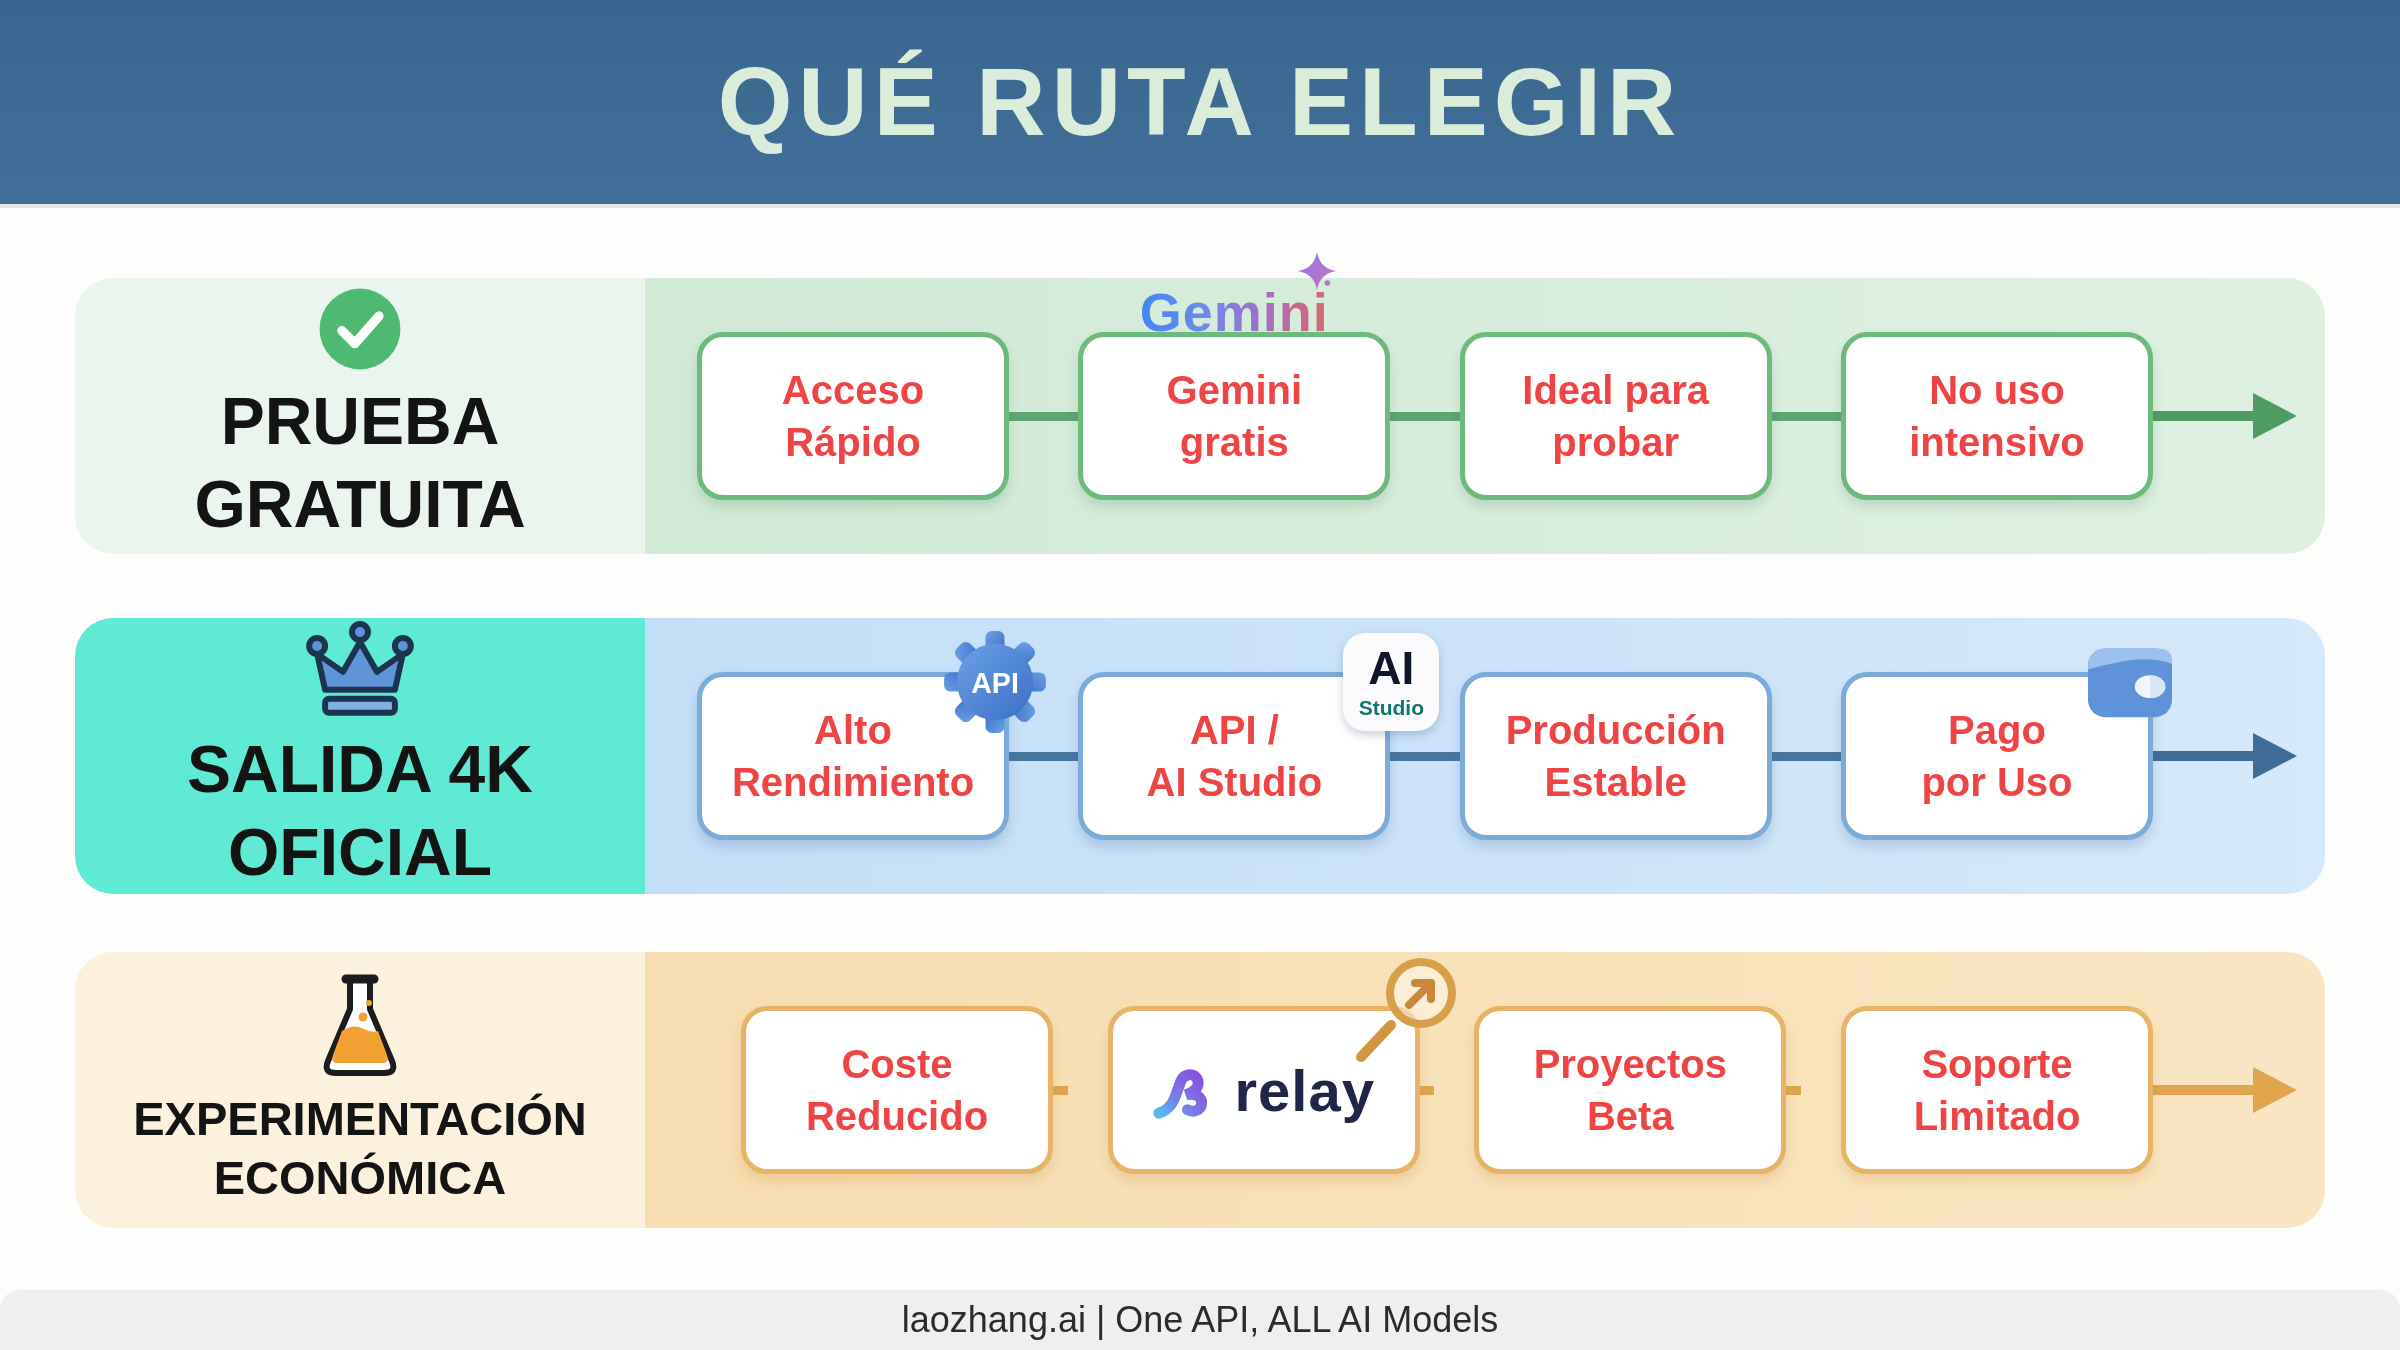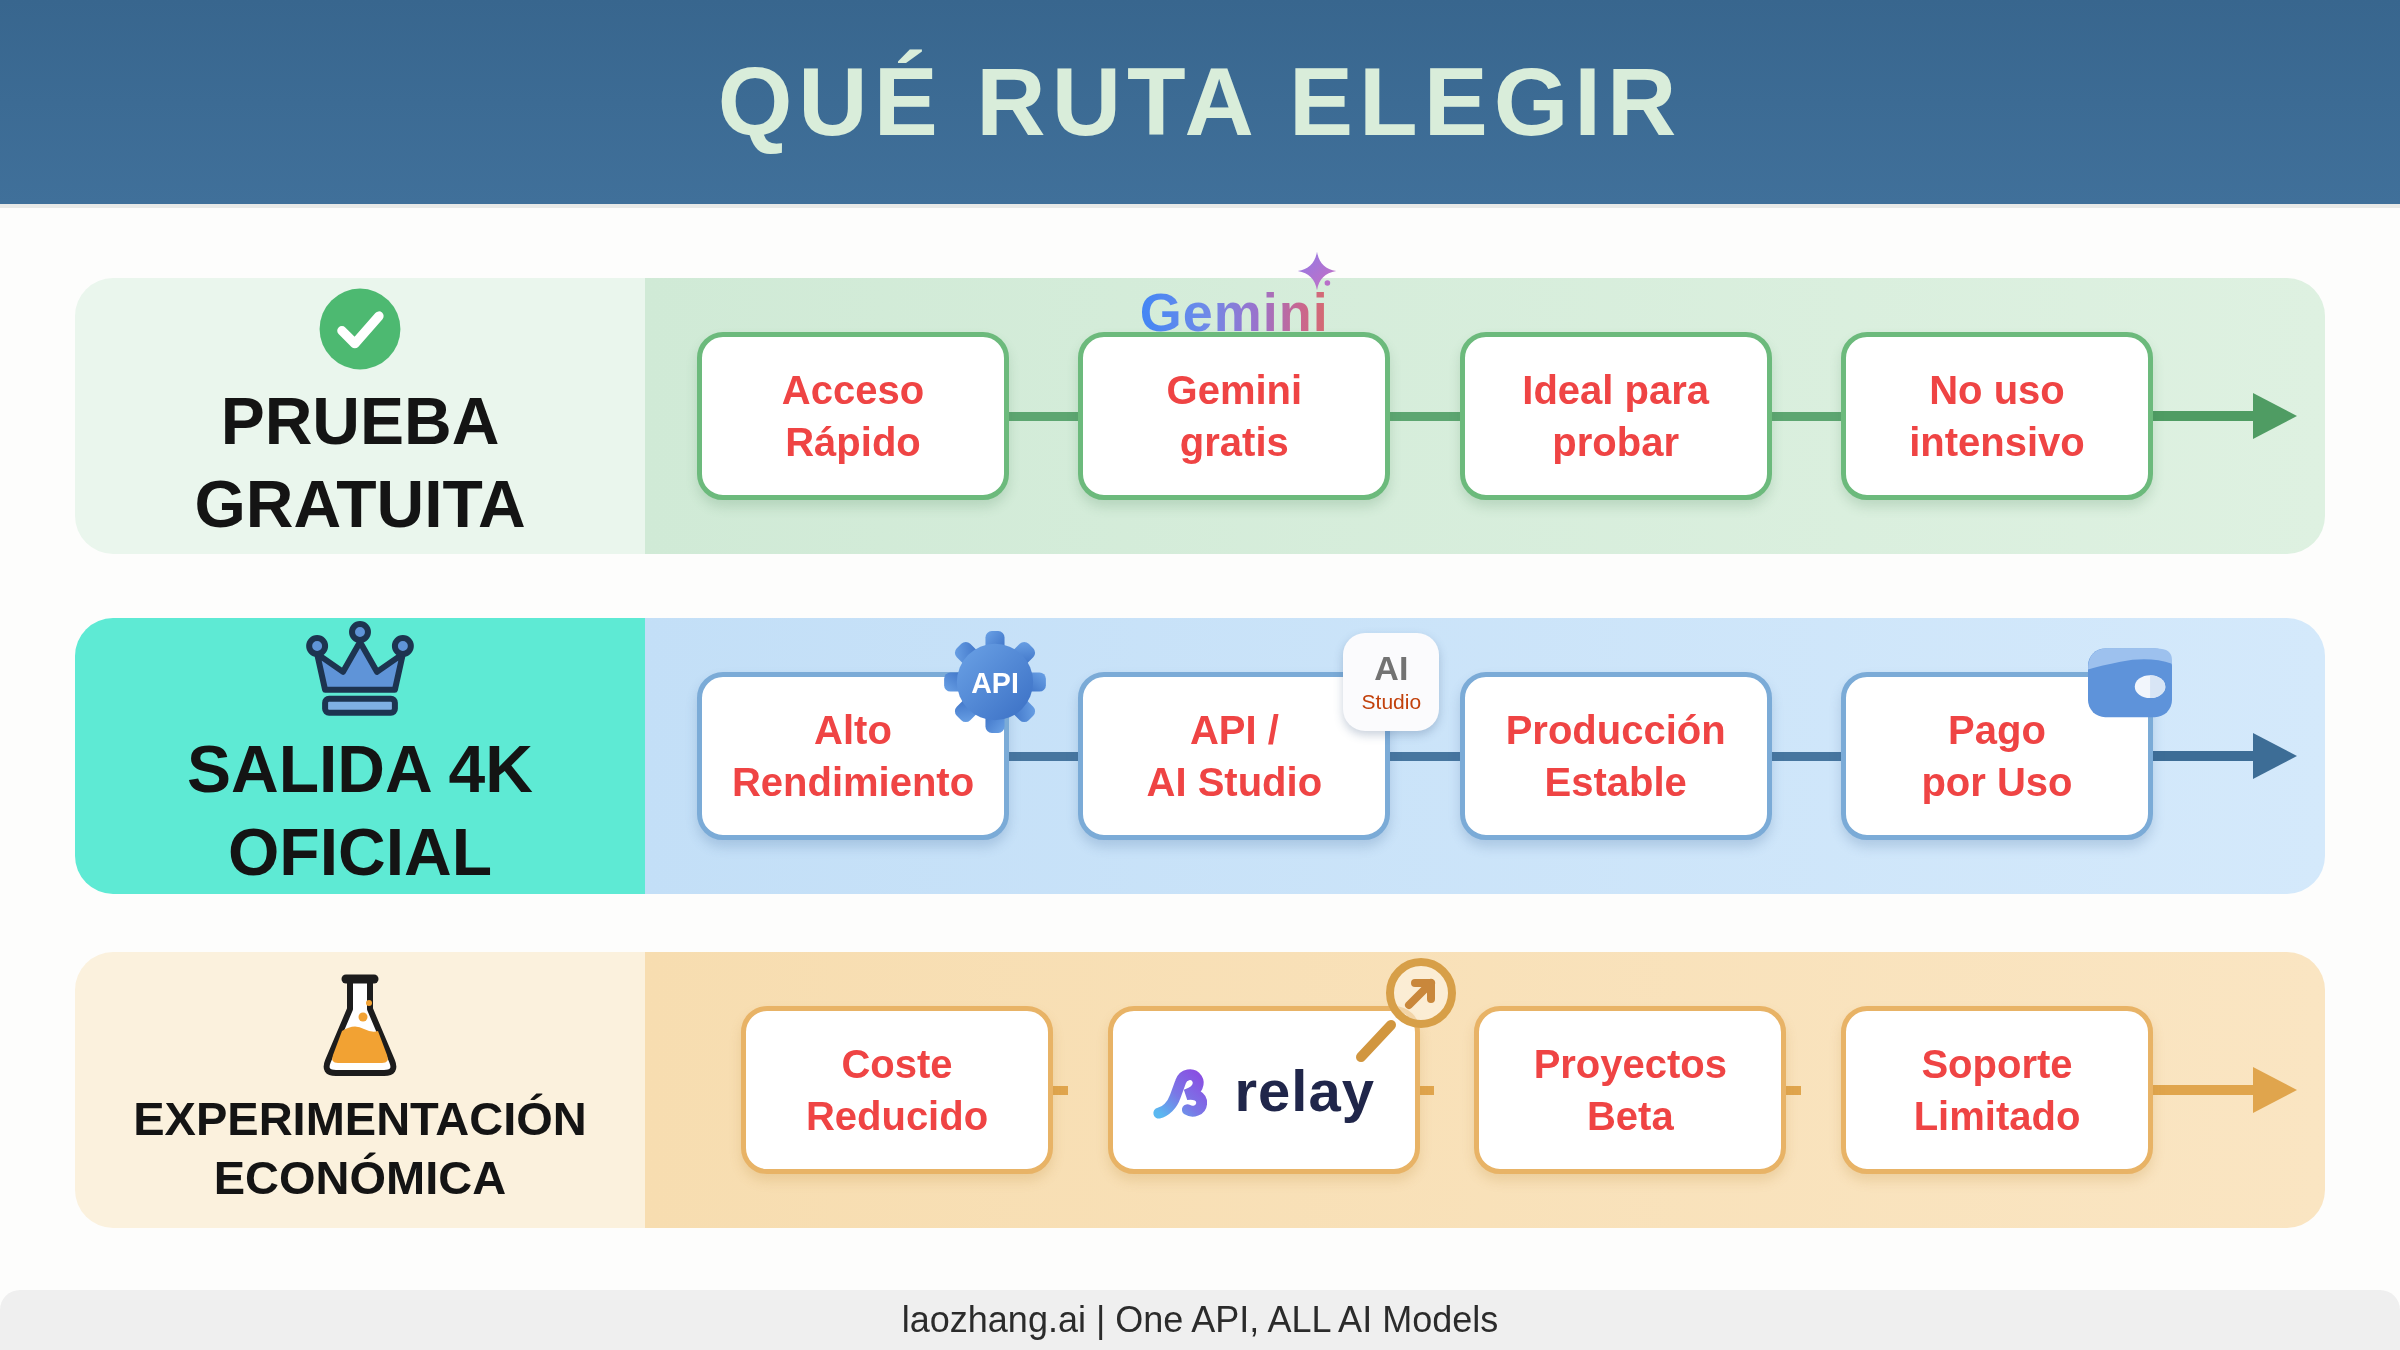--- a/index.html
+++ b/index.html
@@ -55,22 +55,22 @@
   @supports ((-webkit-background-clip:text) or (background-clip:text)){
     .gemini-text{background:linear-gradient(90deg,#4286f5 0%,#6f8ae8 35%,#9a72cc 62%,#c9678f 85%,#d66a6e 100%);
       -webkit-background-clip:text;background-clip:text;color:transparent;}
   }
   .gemini-star{position:absolute;top:-30px;right:-8px;width:40px;height:40px;}
 
   .badge-gear{position:absolute;top:-48px;right:-44px;width:106px;height:106px;z-index:2;}
   .badge-studio{position:absolute;top:-44px;right:-54px;width:96px;height:98px;background:#fbfbfd;
     border-radius:22px;box-shadow:0 4px 10px rgba(60,90,130,0.28);display:flex;flex-direction:column;
     align-items:center;justify-content:center;z-index:2;}
-  .badge-studio .ai{font-size:34px;font-weight:bold;color:#737373;line-height:1;}
-  .badge-studio .studio{font-size:21px;font-weight:normal;color:#c2410c;margin-top:5px;}
+  .badge-studio .ai{font-size:46px;font-weight:bold;color:#0f172a;line-height:1;}
+  .badge-studio .studio{font-size:21px;font-weight:bold;color:#0f766e;margin-top:5px;}
   .badge-wallet{position:absolute;top:-40px;right:-30px;width:96px;height:84px;z-index:2;}
   .badge-magnifier{position:absolute;top:-60px;right:-54px;width:124px;height:124px;z-index:2;}
 
   .relay-row{display:flex;align-items:center;gap:14px;}
   .relay-mark{width:68px;height:68px;}
   .relay-text{font-size:58px;font-weight:bold;color:#20264a;letter-spacing:1px;}
 
   
   .footer{position:absolute;left:0;bottom:0;width:100%;height:60px;background:#efefef;
     border-radius:20px 20px 0 0;display:flex;align-items:center;justify-content:center;}

